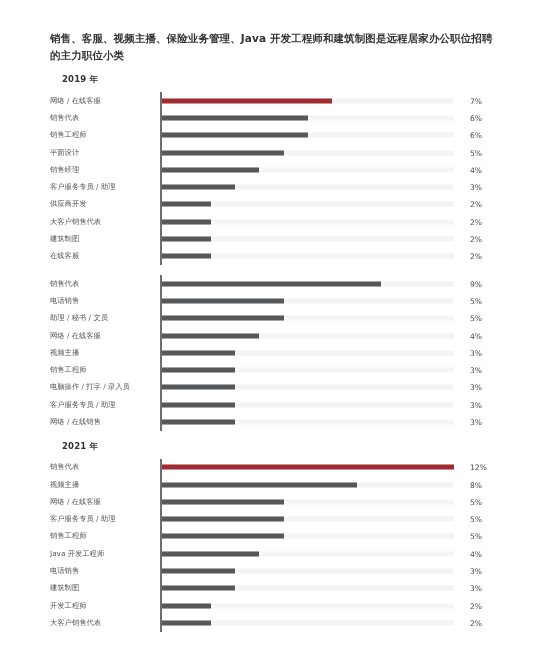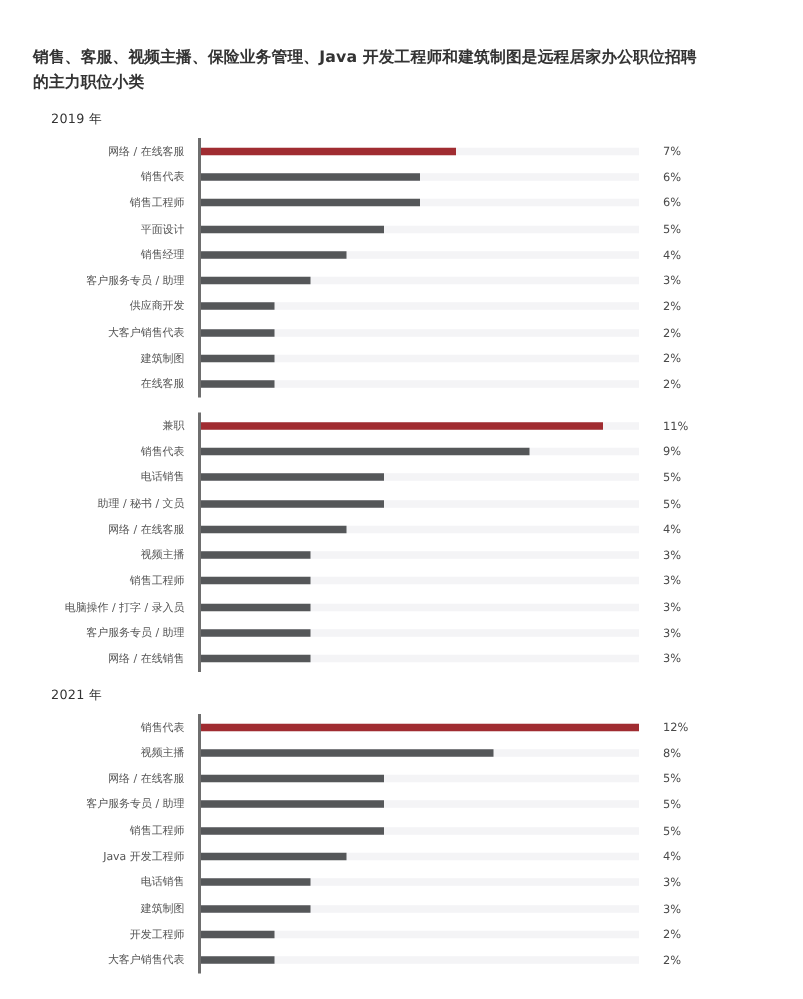--- a/index.html
+++ b/index.html
@@ -13,37 +13,37 @@
     font-family: "DejaVu Sans", "Liberation Sans", sans-serif;
     color: #3a3a3a;
     -webkit-font-smoothing: antialiased;
     overflow: hidden;
   }
   .page {
     position: relative;
     width: 535px;
     height: 666px;
     box-sizing: border-box;
-    padding: 30px 28px 0 22px;
+    padding: 30px 28px 0 50px;
   }
   .chart-title {
     font-size: 10.5px;
     line-height: 17px;
     font-weight: bold;
     color: #333333;
     letter-spacing: 0.1px;
     margin: 0 0 6px 0;
     max-width: 450px;
   }
   .section {
     margin-top: 10px;
   }
   .section-header {
     font-size: 8.5px;
-    font-weight: normal;
+    font-weight: bold;
     color: #333333;
     margin: 0 0 6px 12px;
     letter-spacing: 0.2px;
   }
   .rows {
     position: relative;
   }
   .axis-line {
     position: absolute;
     left: 110px;
@@ -56,21 +56,20 @@
   .row {
     display: flex;
     align-items: center;
     height: 17.3px;
   }
   .row-label {
     width: 110px;
     flex: 0 0 110px;
     box-sizing: border-box;
     padding-right: 9px;
-    text-align: right;
     font-size: 7.3px;
     line-height: 10px;
     color: #555555;
     white-space: nowrap;
     overflow: hidden;
   }
   .track-wrap {
     flex: 1 1 auto;
     position: relative;
     height: 17.3px;
@@ -199,28 +198,20 @@
               <div class="bar" style="width: 48.7px;"></div>
               <div class="value">2%</div>
             </div>
           </div>
         </div>
       </div>
       <div class="section">
         <div class="rows">
           <div class="axis-line"></div>
           <div class="row">
-            <div class="row-label">兼职</div>
-            <div class="track-wrap">
-              <div class="track"></div>
-              <div class="bar highlight" style="width: 267.7px;"></div>
-              <div class="value">11%</div>
-            </div>
-          </div>
-          <div class="row">
             <div class="row-label">销售代表</div>
             <div class="track-wrap">
               <div class="track"></div>
               <div class="bar" style="width: 219px;"></div>
               <div class="value">9%</div>
             </div>
           </div>
           <div class="row">
             <div class="row-label">电话销售</div>
             <div class="track-wrap">

